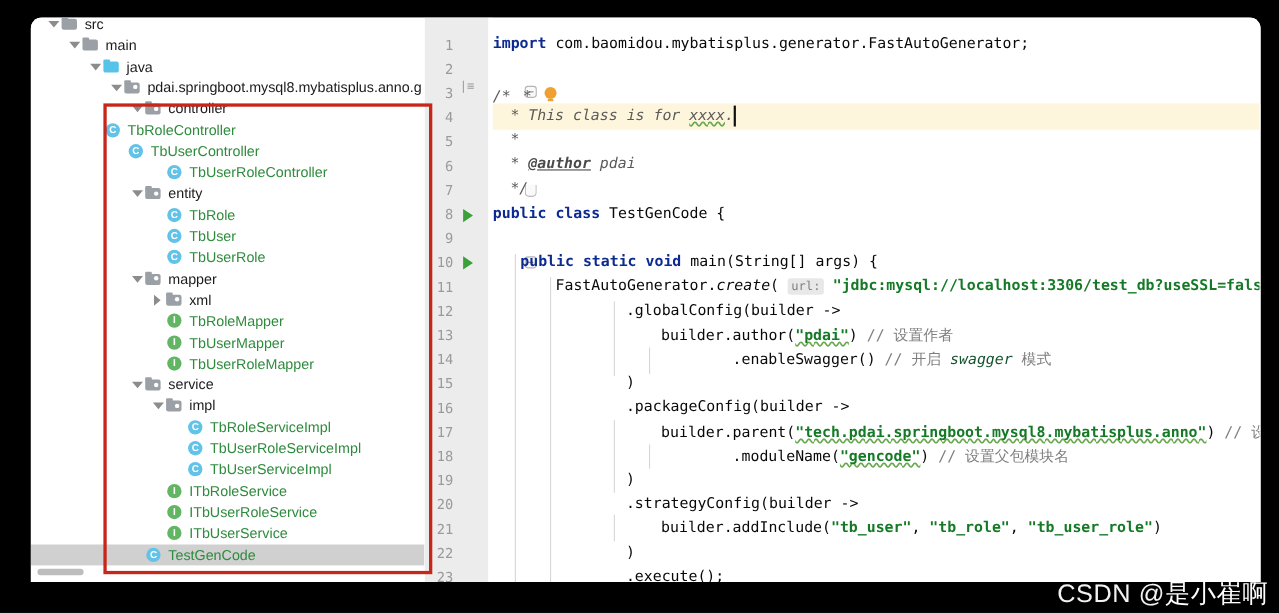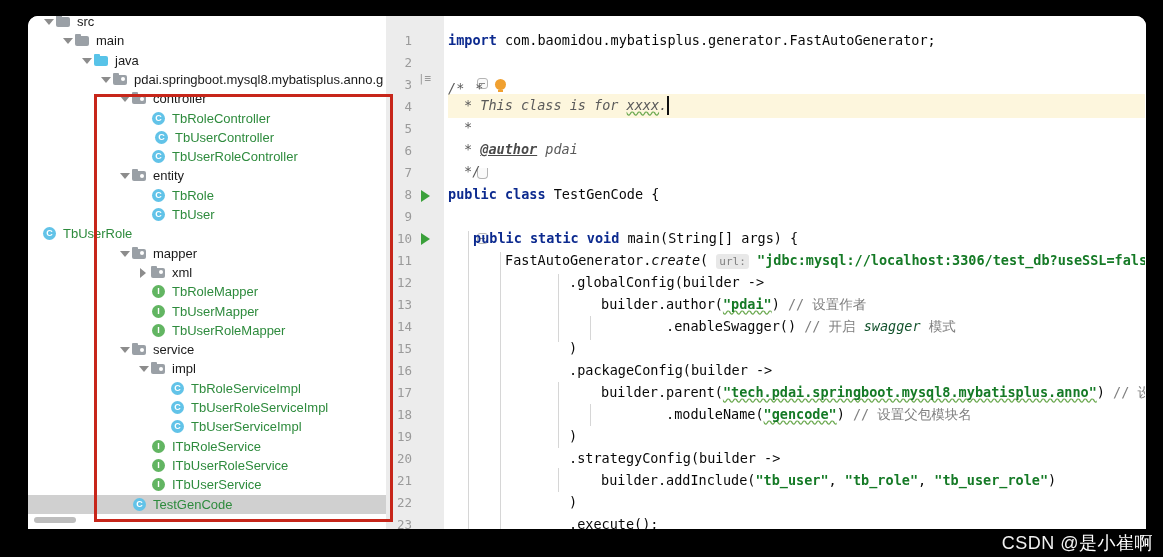--- a/index.html
+++ b/index.html
@@ -215,21 +215,21 @@
   #caret {
     position: absolute; width: 1.6px; background: #101010;
   }
   #editor-scroll-edge {
     position: absolute; right: 0; top: 0; width: 1px; height: 513px; background: #ffffff;
   }
   
   #watermark {
     position: absolute;
     right: 10px; bottom: 2px;
-    font-size: 18px;
+    font-size: 23px;
     color: #f2f2f2;
     font-family: "Liberation Sans", sans-serif;
     letter-spacing: 0.5px;
     z-index: 30;
     white-space: nowrap;
   }
   #watermark .wm-cn { color: #ffffff; }
 </style>
 </head>
 <body>
@@ -261,26 +261,26 @@
             </span>
             <span class="tree-label lbl-plain">pdai.springboot.mysql8.mybatisplus.anno.g</span>
           </div>
           <div class="tree-row" style="position: absolute; top: 73.2px; left: 0px; width: 358px; padding-left: 90px;">
             <span class="twisty open"></span>
             <span class="ic ic-folder-pkg">
               <i></i>
             </span>
             <span class="tree-label lbl-plain">controller</span>
           </div>
-          <div class="tree-row" style="position: absolute; top: 92.5px; left: 0px; width: 358px; padding-left: 109px;">
+          <div class="tree-row" style="position: absolute; top: 92.5px; left: 0px; width: 358px; padding-left: 53px;">
             <span class="twisty"></span>
             <span class="ic ic-class"></span>
             <span class="tree-label lbl-green">TbRoleController</span>
           </div>
-          <div class="tree-row" style="position: absolute; top: 111.8px; left: 0px; width: 422px; padding-left: 112px;">
+          <div class="tree-row" style="position: absolute; top: 111.8px; left: 0px; width: 422px; padding-left: 74px;">
             <span class="twisty"></span>
             <span class="ic ic-class"></span>
             <span class="tree-label lbl-green">TbUserController</span>
           </div>
           <div class="tree-row" style="position: absolute; top: 131.1px; left: 0px; width: 334px; padding-left: 109px;">
             <span class="twisty"></span>
             <span class="ic ic-class"></span>
             <span class="tree-label lbl-green">TbUserRoleController</span>
           </div>
           <div class="tree-row" style="position: absolute; top: 150.4px; left: 0px; width: 358px; padding-left: 90px;">
@@ -293,21 +293,21 @@
           <div class="tree-row" style="position: absolute; top: 169.7px; left: 0px; width: 358px; padding-left: 109px;">
             <span class="twisty"></span>
             <span class="ic ic-class"></span>
             <span class="tree-label lbl-green">TbRole</span>
           </div>
           <div class="tree-row" style="position: absolute; top: 189px; left: 0px; width: 358px; padding-left: 109px;">
             <span class="twisty"></span>
             <span class="ic ic-class"></span>
             <span class="tree-label lbl-green">TbUser</span>
           </div>
-          <div class="tree-row" style="position: absolute; top: 208.3px; left: 0px; width: 358px; ">
+          <div class="tree-row" style="position: absolute; top: 208.3px; left: 0px; width: 358px; padding-left: 109px;">
             <span class="twisty"></span>
             <span class="ic ic-class"></span>
             <span class="tree-label lbl-green">TbUserRole</span>
           </div>
           <div class="tree-row" style="position: absolute; top: 227.6px; left: 0px; width: 358px; padding-left: 90px;">
             <span class="twisty open"></span>
             <span class="ic ic-folder-pkg">
               <i></i>
             </span>
             <span class="tree-label lbl-plain">mapper</span>

